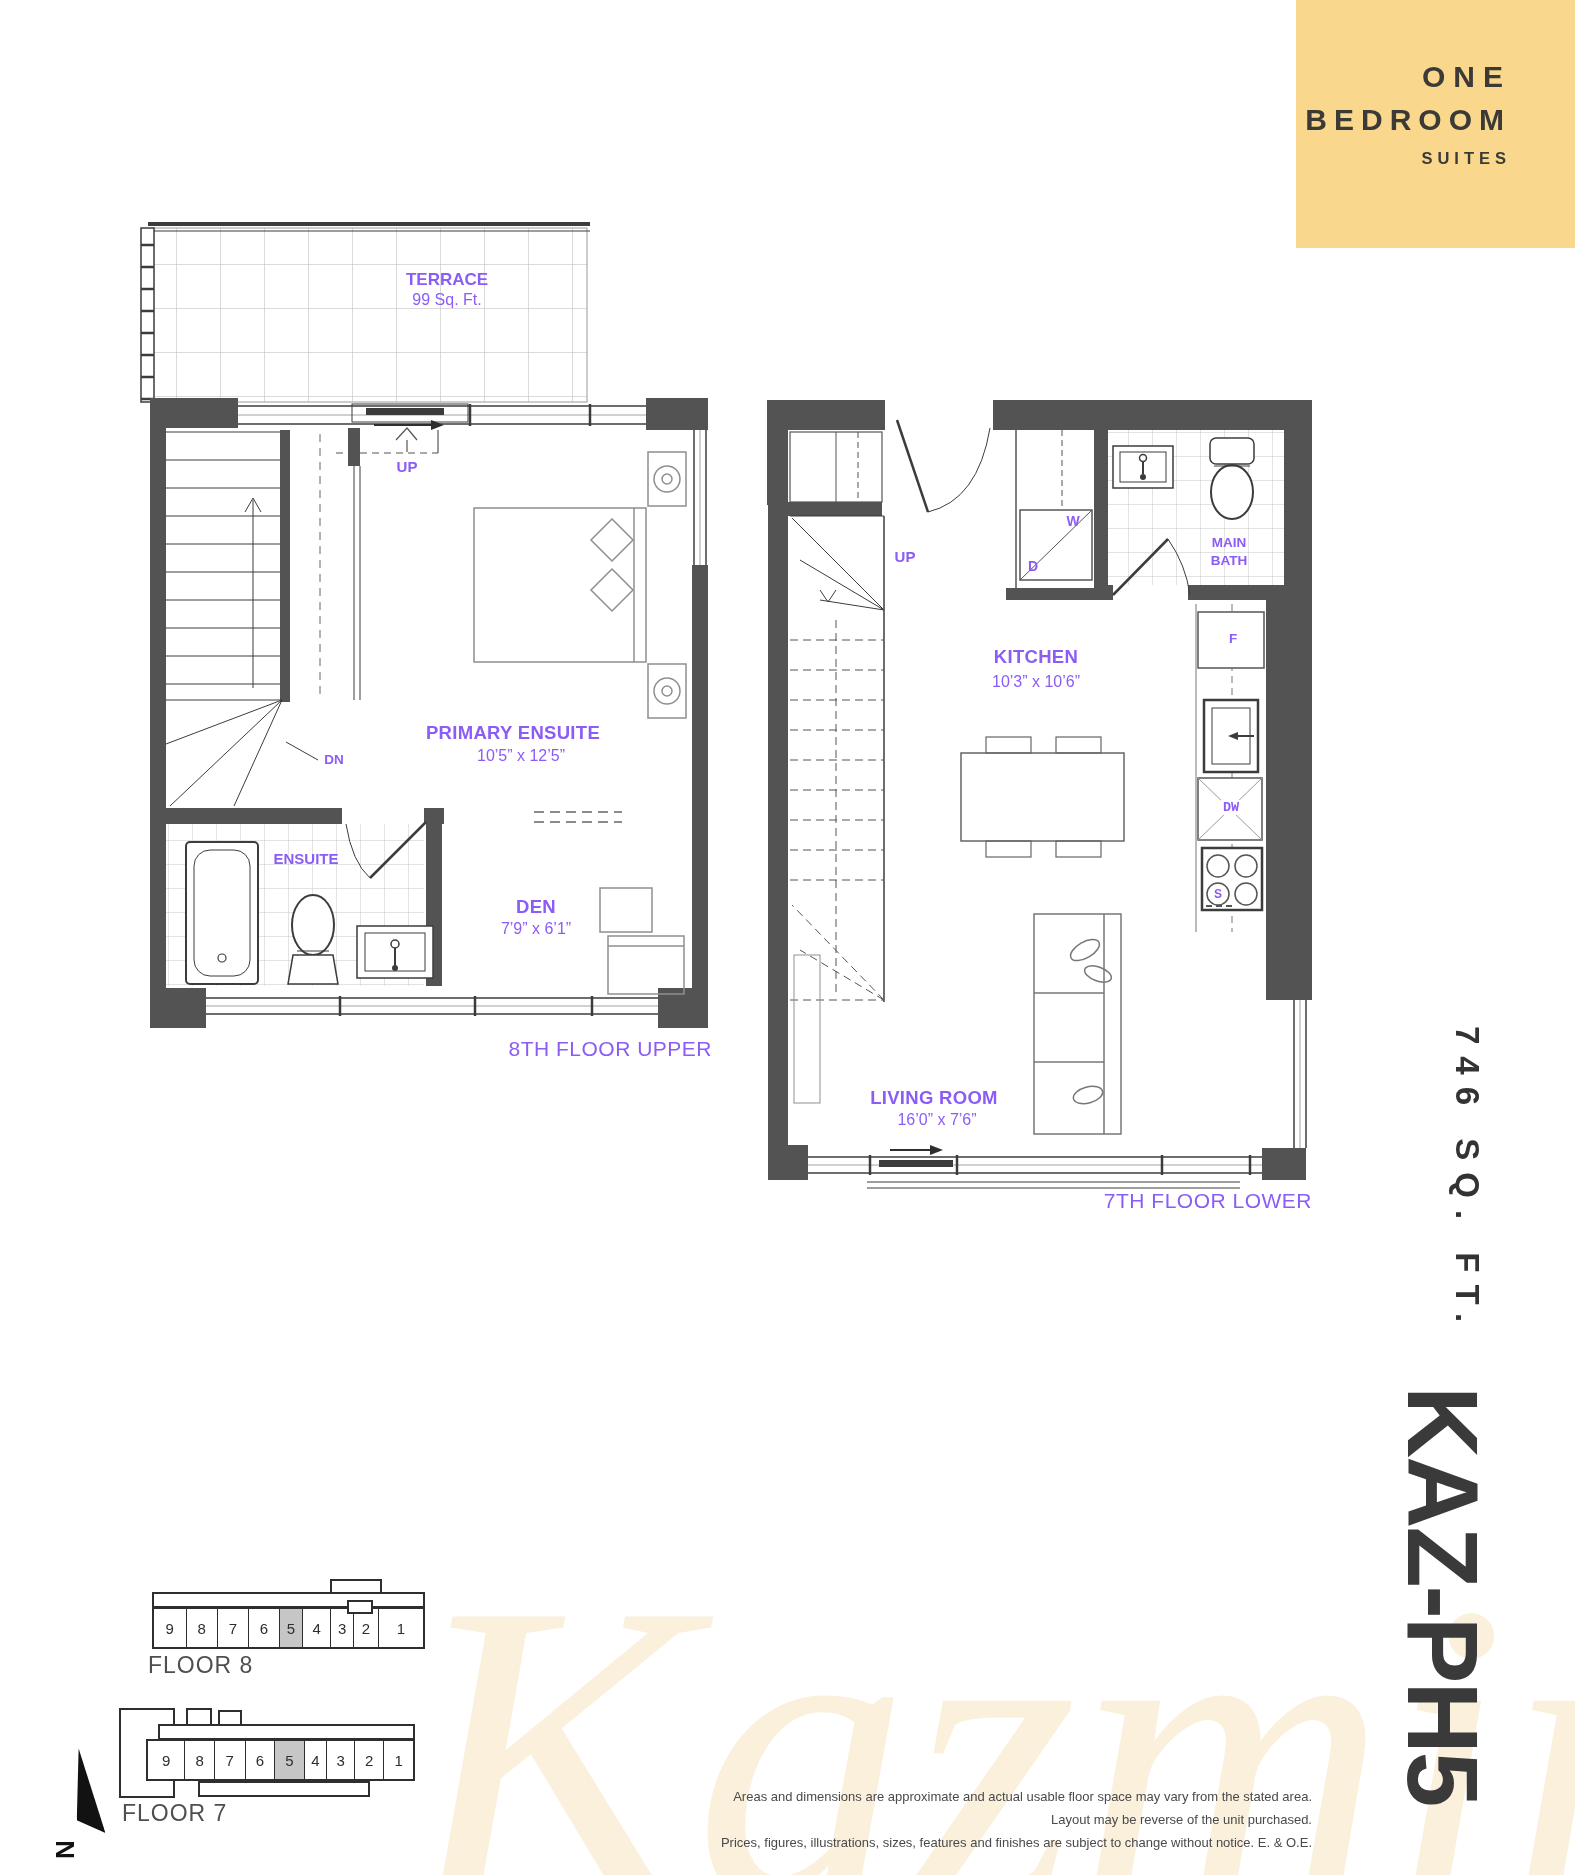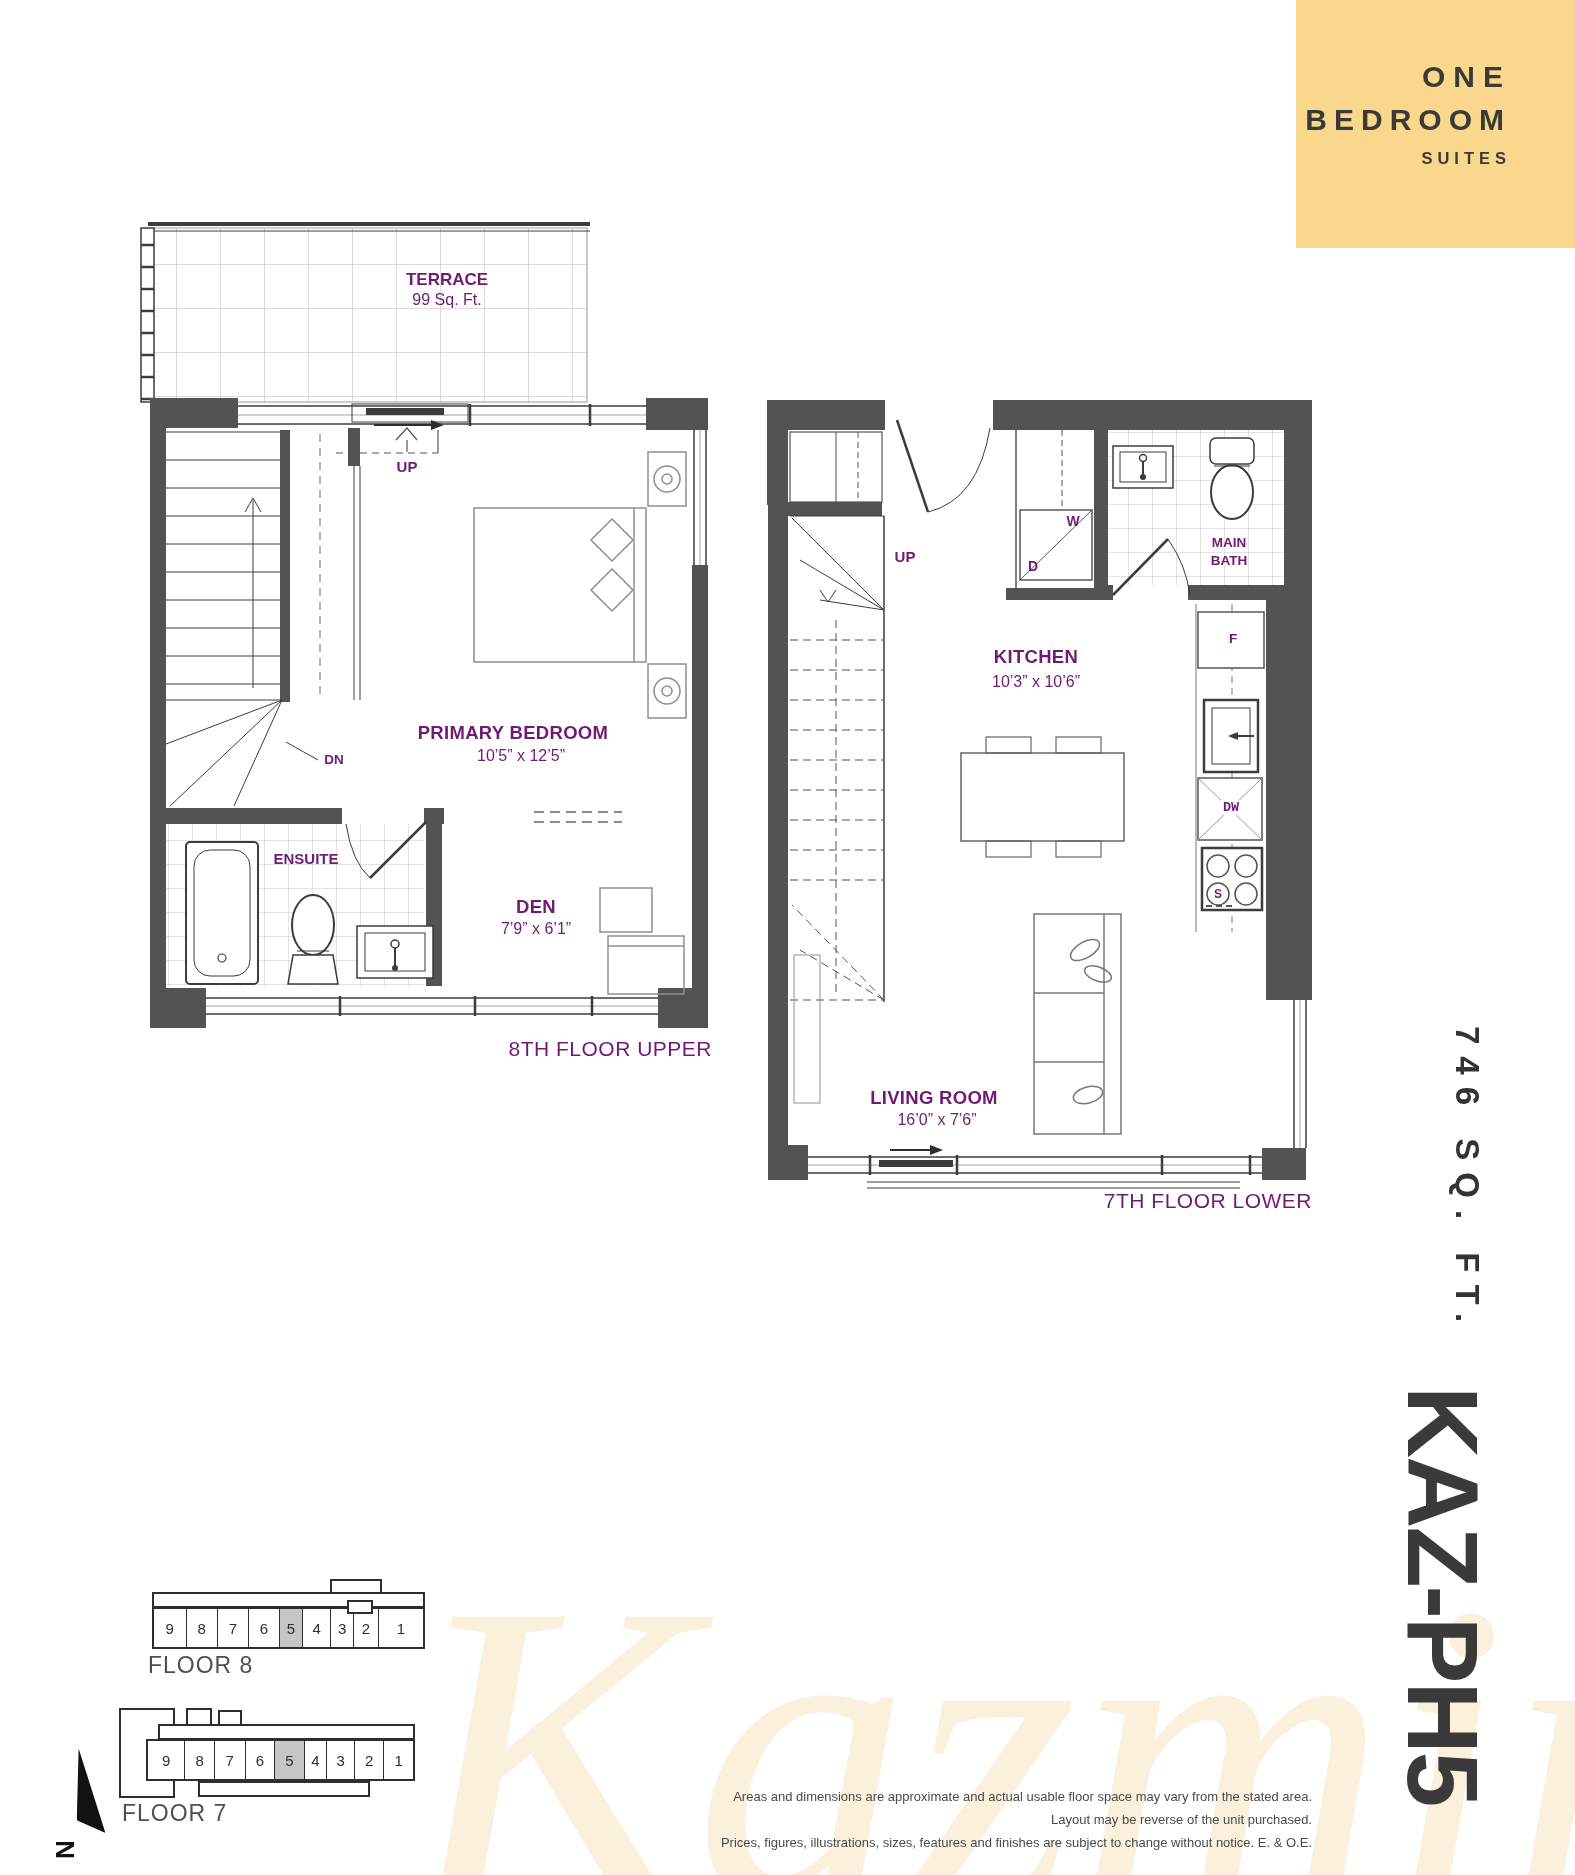--- a/index.html
+++ b/index.html
@@ -1,19 +1,19 @@
 <!DOCTYPE html>
 <html><head>
 <meta charset="utf-8">
 <style>
   html,body{margin:0;padding:0;background:#e8e8e8;}
   #page{position:relative;width:1575px;height:1875px;background:#ffffff;overflow:hidden;
         font-family:"Liberation Sans", sans-serif;color:#3a3a3a;}
   #linework{position:absolute;left:0;top:0;z-index:1;pointer-events:none;}
-  .lbl{position:absolute;z-index:2;transform:translateX(-50%);white-space:nowrap;color:#701a75;}
+  .lbl{position:absolute;z-index:2;transform:translateX(-50%);white-space:nowrap;color:#8b5cf6;}
   .ra{transform:none;text-align:right;}
   .s21{font-size:21px;letter-spacing:.5px;}
   .s18{font-size:18.5px;font-weight:600;letter-spacing:.3px;}
   .s16{font-size:16px;font-weight:400;}
   .s17{font-size:17px;font-weight:600;}
   .s15{font-size:15px;font-weight:600;}
   .s14{font-size:14px;font-weight:600;}
   .s13{font-size:13.5px;font-weight:600;}
   .s12{font-size:12px;font-weight:600;}
   .whitebg{background:#fff;padding:0 2px;}
@@ -331,21 +331,21 @@
     <g stroke="#2e2e2e" stroke-width="2">
       <line x1="890" y1="1150" x2="930" y2="1150"></line>
       <polygon points="930,1145 943,1150 930,1155" fill="#2e2e2e" stroke="none"></polygon>
     </g>
   </svg>
 
   <div class="lbl s17" style="left:447px;top:270px;">TERRACE</div>
   <div class="lbl s16" style="left:447px;top:291px;">99 Sq. Ft.</div>
   <div class="lbl s15" style="left:407px;top:458px;">UP</div>
   <div class="lbl s13" style="left:334px;top:752px;">DN</div>
-  <div class="lbl s18" style="left:513px;top:722px;">PRIMARY BEDROOM</div>
+  <div class="lbl s18" style="left:513px;top:722px;">PRIMARY ENSUITE</div>
   <div class="lbl s16" style="left:513px;top:747px;margin-left:8px;">10’5” x 12’5”</div>
   <div class="lbl s15" style="left:306px;top:850px;">ENSUITE</div>
   <div class="lbl s18" style="left:536px;top:896px;">DEN</div>
   <div class="lbl s16" style="left:536px;top:920px;">7’9” x 6’1”</div>
   <div class="lbl s21 ra" style="left:440px;top:1037px;width:272px;">8TH FLOOR UPPER</div>
 
   <div class="lbl s15" style="left:905px;top:548px;">UP</div>
   <div class="lbl s14" style="left:1073px;top:513px;">W</div>
   <div class="lbl s14" style="left:1033px;top:558px;">D</div>
   <div class="lbl s13" style="left:1229px;top:535px;">MAIN</div>

